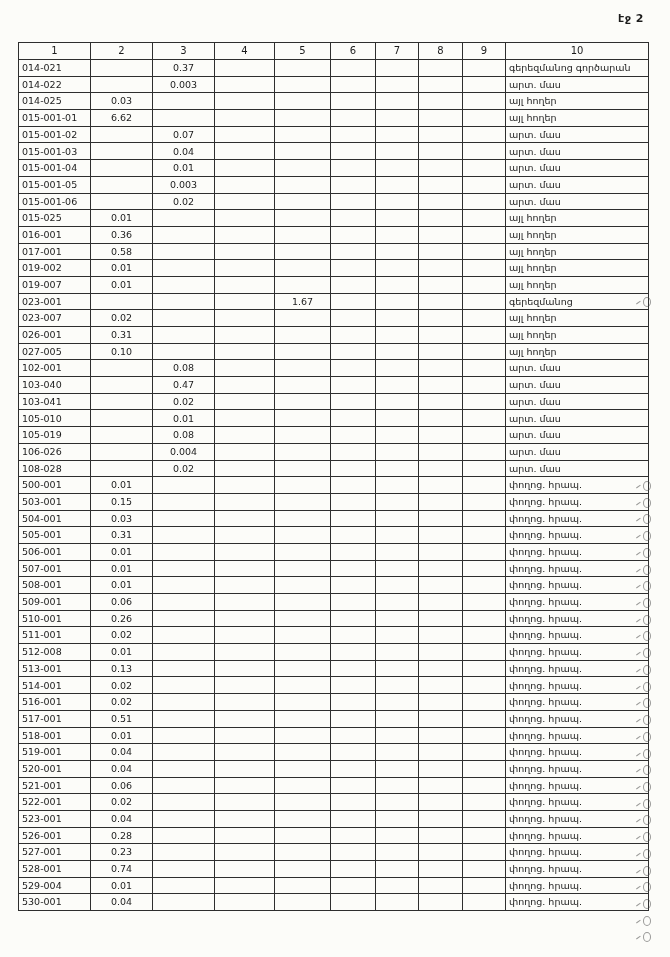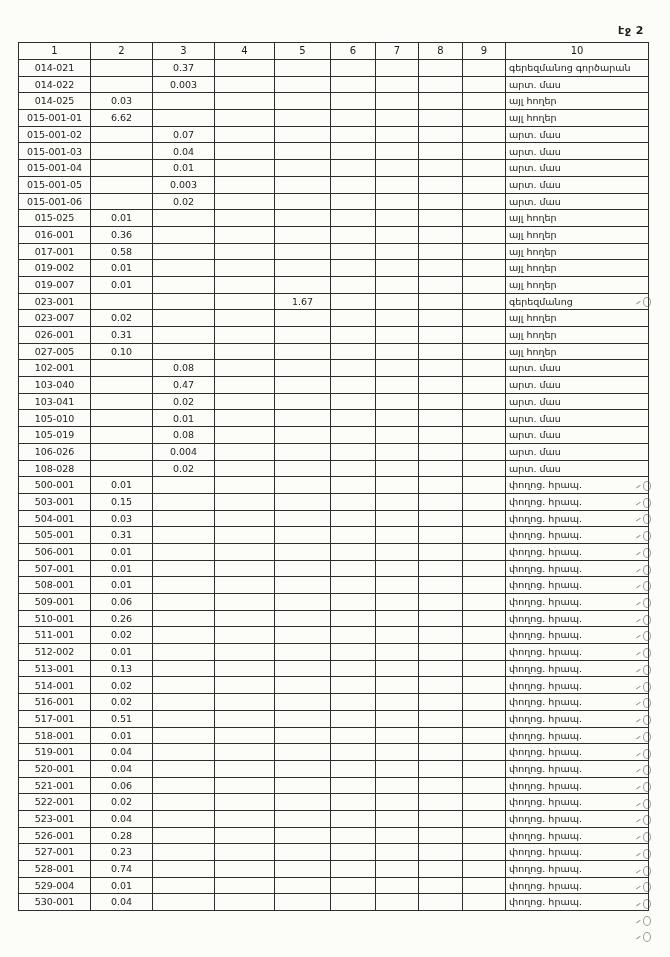--- a/index.html
+++ b/index.html
@@ -12,21 +12,21 @@
     position: relative;
     width: 670px;
     height: 957px;
     margin: 0 auto;
     background: #fcfcf9;
     overflow: hidden;
     color: #1c1c1c;
   }
   .page-label {
     position: absolute;
-    top: 24px;
+    top: 12px;
     right: 26px;
     font-size: 11px;
     font-weight: 600;
     letter-spacing: 0.5px;
   }
   table.scan-table {
     position: absolute;
     left: 18px;
     top: 42px;
     width: 630px;
@@ -55,21 +55,21 @@
   col.w1  { width: 72px;  }
   col.w2  { width: 62px;  }
   col.w3  { width: 62px;  }
   col.w4  { width: 60px;  }
   col.w5  { width: 56px;  }
   col.w6  { width: 45px;  }
   col.w7  { width: 43px;  }
   col.w8  { width: 44px;  }
   col.w9  { width: 43px;  }
   col.w10 { width: 143px; }
-  td.c1  { text-align: center; padding-left: 4px; }
+  td.c1  { text-align: left; padding-left: 4px; }
   td.c2, td.c3, td.c4, td.c5, td.c6, td.c7, td.c8, td.c9 { text-align: center; }
   td.c10 { text-align: left; padding-left: 4px; }
   
   #edge-marks .mark {
     position: absolute;
     left: 636px;
     width: 20px;
     height: 11px;
     opacity: 0.55;
   }
@@ -542,21 +542,21 @@
           <td class="c3"></td>
           <td class="c4"></td>
           <td class="c5"></td>
           <td class="c6"></td>
           <td class="c7"></td>
           <td class="c8"></td>
           <td class="c9"></td>
           <td class="c10">փողոց. հրապ.</td>
         </tr>
         <tr>
-          <td class="c1">512-002</td>
+          <td class="c1">512-008</td>
           <td class="c2">0.01</td>
           <td class="c3"></td>
           <td class="c4"></td>
           <td class="c5"></td>
           <td class="c6"></td>
           <td class="c7"></td>
           <td class="c8"></td>
           <td class="c9"></td>
           <td class="c10">փողոց. հրապ.</td>
         </tr>

